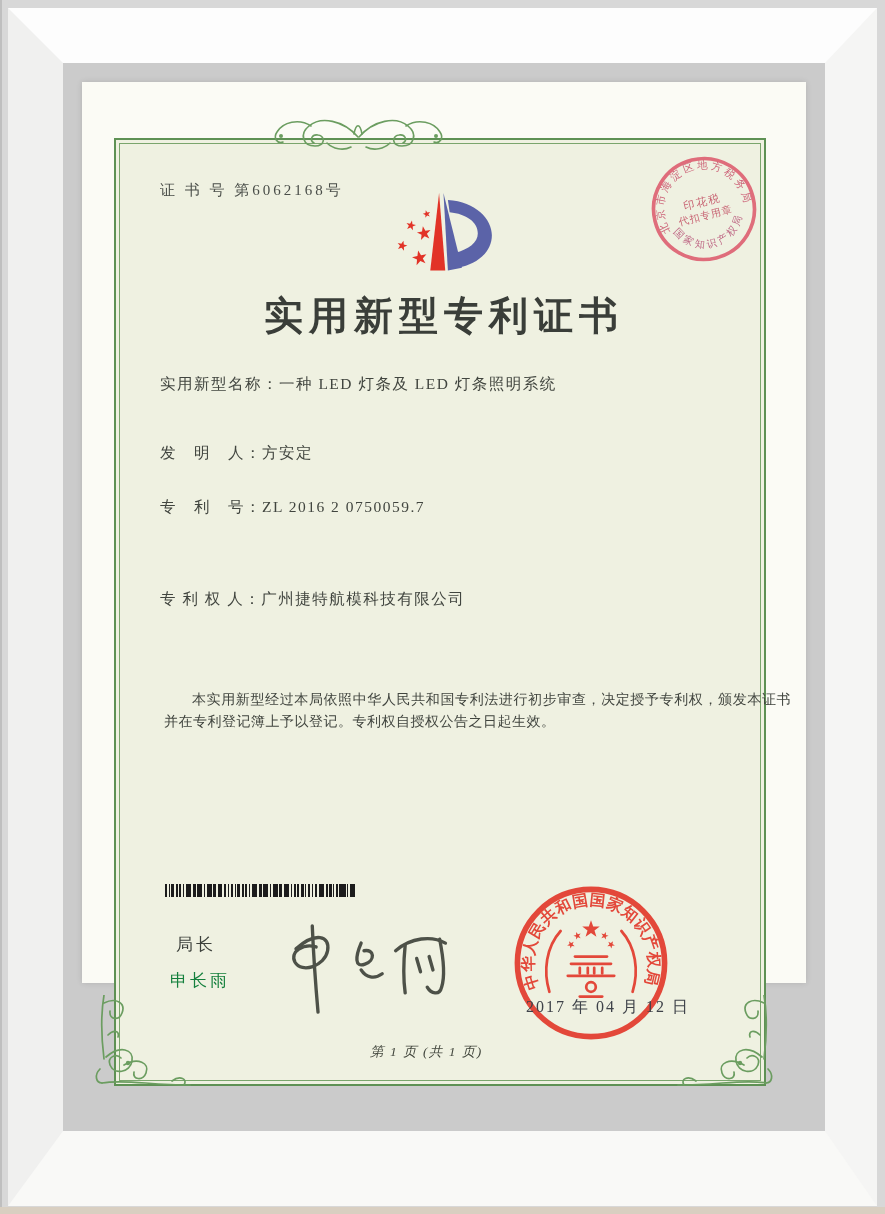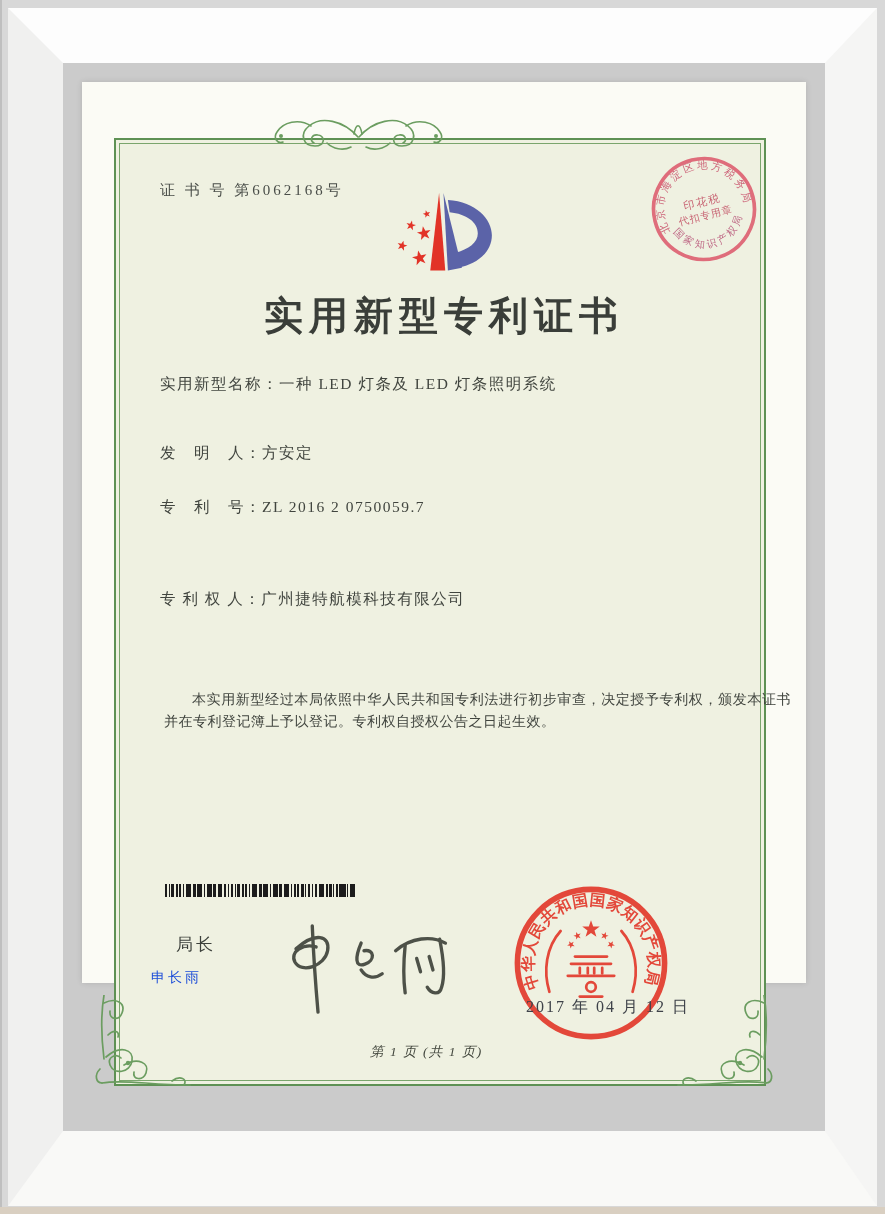--- a/index.html
+++ b/index.html
@@ -41,21 +41,21 @@
   }
   .body-text p{margin:0;text-indent:2em;letter-spacing:.5px;}
   .barcode{
     position:absolute;left:83px;top:802px;width:190px;height:13px;
     background:
       repeating-linear-gradient(90deg,#1c1c1c 0 1.5px,transparent 1.5px 3.5px),
       repeating-linear-gradient(90deg,#1c1c1c 0 1px,transparent 1px 6px),
       repeating-linear-gradient(90deg,#1c1c1c 0 2px,transparent 2px 11px);
   }
   .signer-title{position:absolute;left:94px;top:851px;font-size:17px;letter-spacing:3px;color:#3c403b;}
-  .signer-name{position:absolute;left:69px;top:887px;font-size:14px;letter-spacing:3px;color:#1d4ed8;}
+  .signer-name{position:absolute;left:88px;top:887px;font-size:17px;letter-spacing:3px;color:#15803d;}
   .signature{position:absolute;left:191px;top:836px;width:182px;height:100px;}
   .seal{position:absolute;left:429px;top:801px;width:160px;height:160px;opacity:.92;}
   .seal-date{position:absolute;left:444px;top:915px;font-size:16px;letter-spacing:2px;color:#3e4249;white-space:nowrap;}
   .footer{position:absolute;left:288px;top:961px;font-size:13.5px;letter-spacing:1.5px;color:#44483f;white-space:nowrap;font-style:italic;}
   .stamp{position:absolute;left:567px;top:72px;width:110px;height:110px;transform:rotate(-14deg);opacity:.88;}
   .ornament{position:absolute;left:189px;top:33px;width:175px;height:44px;}
   .corner{position:absolute;width:100px;height:98px;}
   .corner-left{left:12px;top:913px;}
   .corner-right{left:592px;top:913px;transform:scaleX(-1);}
 </style>

